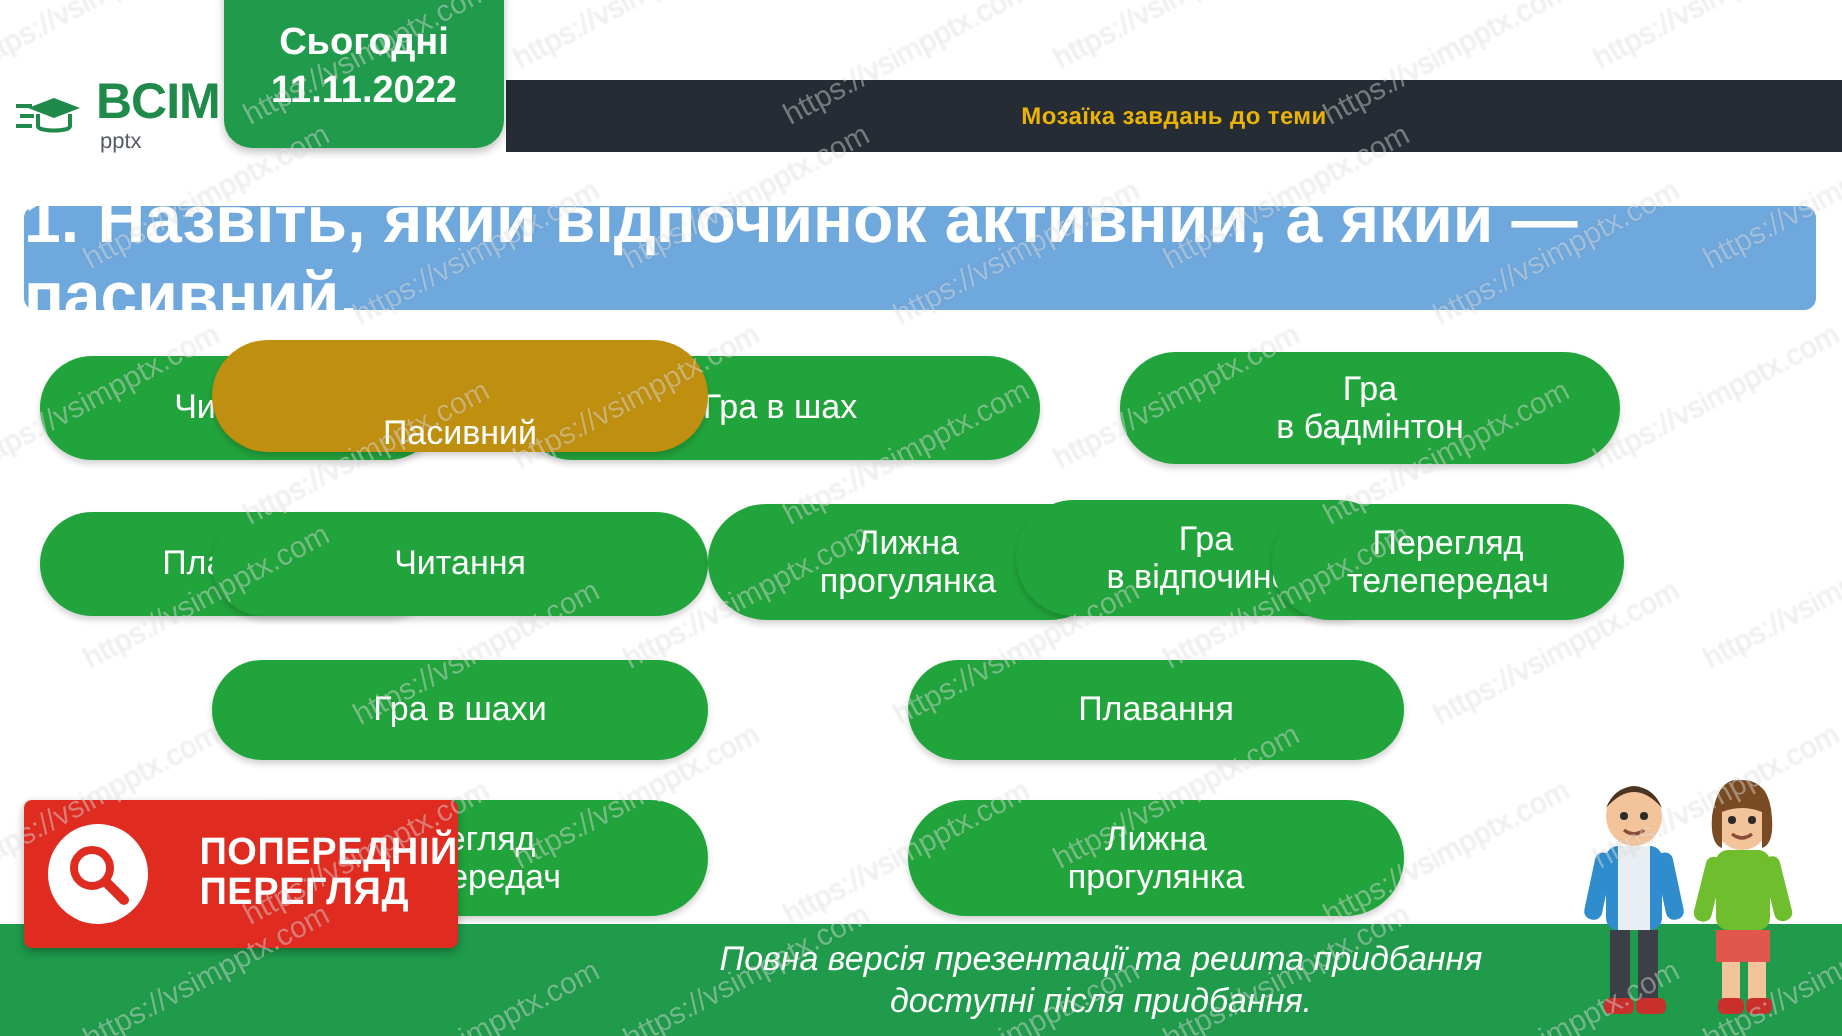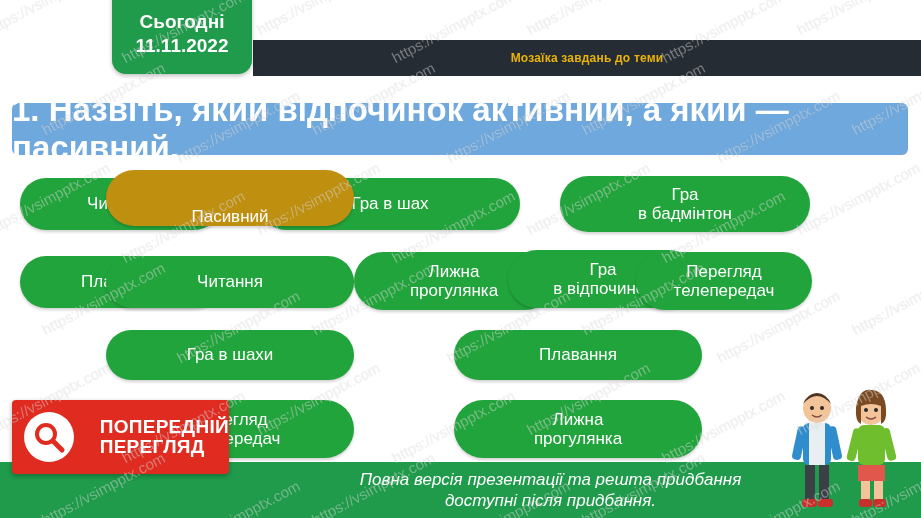--- a/index.html
+++ b/index.html
@@ -236,20 +236,35 @@
 <body>
 
 <div id="slide">
 
   <div class="top-band"></div>
 
   <div class="header-bar">
     <span class="title">Мозаїка завдань до теми</span>
   </div>
 
+  <div class="logo">
+    <span class="logo-mark">
+      <svg width="34" height="28" viewBox="0 0 34 28">
+        <path d="M6 10 L19 5 L32 10 L19 15 Z" fill="#1f8a49"></path>
+        <path d="M11 13 L11 19 C11 22 27 22 27 19 L27 13" fill="none" stroke="#1f8a49" stroke-width="2"></path>
+        <line x1="0" y1="9" x2="8" y2="9" stroke="#1f8a49" stroke-width="2"></line>
+        <line x1="2" y1="14" x2="9" y2="14" stroke="#1f8a49" stroke-width="2"></line>
+        <line x1="0" y1="19" x2="8" y2="19" stroke="#1f8a49" stroke-width="2"></line>
+      </svg>
+    </span>
+    <span class="logo-text">
+      <span class="big">BCIM</span>
+      <span class="small">pptx</span>
+    </span>
+  </div>
 
   <div class="date-tab">
     <span>Сьогодні</span>
     <span>11.11.2022</span>
   </div>
 
   <div class="question">
     <span>1. Назвіть, який відпочинок активний, а який — пасивний.</span>
   </div>
 

